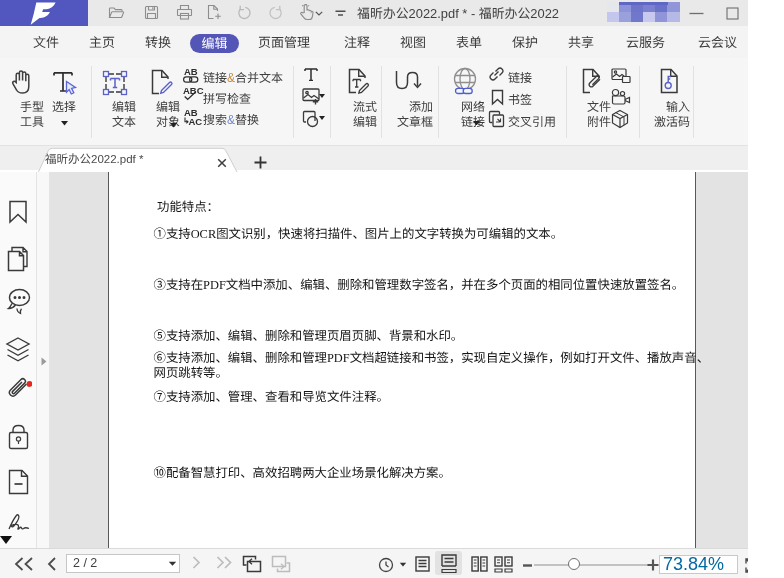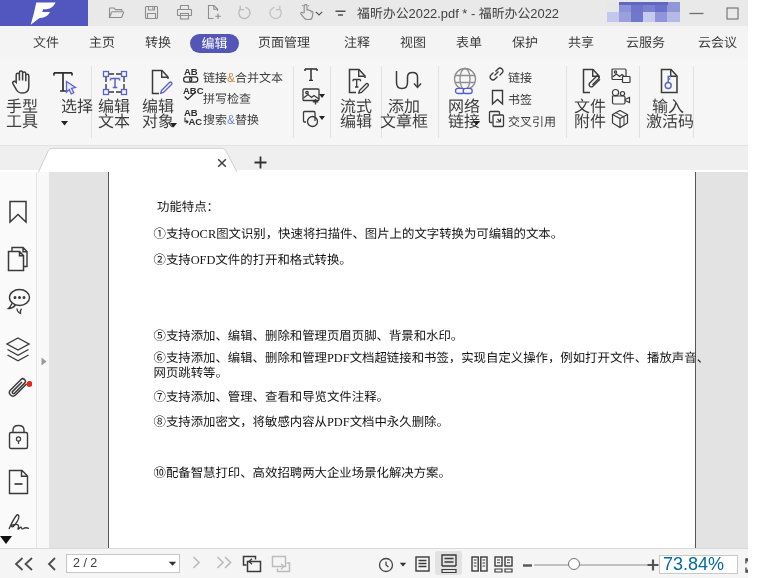--- a/index.html
+++ b/index.html
@@ -13,21 +13,21 @@
   #logo{left:0;top:0;width:88px;height:26px;background:#5157be;}
   #titletext{left:357px;top:0;height:26px;line-height:27px;font-size:12.9px;color:#3f3f3f;white-space:nowrap;}
   
   #menubar{left:0;top:26px;width:784px;height:32px;background:#f4f4f5;}
   .mi{top:26px;height:32px;line-height:33px;font-size:13px;color:#3b3b3b;white-space:nowrap;}
   #mi-pill{left:190px;top:34px;width:49px;height:19px;background:#5456b7;border-radius:9.5px;
            color:#fff;font-size:13px;line-height:20px;text-align:center;position:absolute;}
   
   #ribbon{left:0;top:58px;width:784px;height:88px;background:#f6f6f7;border-bottom:1px solid #e2e2e3;box-sizing:border-box;}
   .rsep{top:8px;width:1px;height:72px;background:#e1e1e2;}
-  .rlabel{font-size:16px;line-height:14.5px;padding-top:2px;color:#3e3e3e;text-align:center;white-space:nowrap;}
+  .rlabel{font-size:12px;line-height:14.5px;padding-top:2px;color:#3e3e3e;text-align:right;white-space:nowrap;}
   .rrow{font-size:12px;color:#3e3e3e;white-space:nowrap;}
   
   #tabbar{left:0;top:146px;width:784px;height:26px;background:#efeff0;}
   
   #docarea{left:0;top:172px;width:784px;height:376px;background:#e3e3e4;}
   #sidebar{left:0;top:172px;width:37px;height:376px;background:#fafafa;border-right:1px solid #e4e4e4;box-sizing:border-box;}
   #gutter{left:37px;top:172px;width:12px;height:376px;background:#f8f8f8;}
   #page{left:109px;top:172px;width:586px;height:376px;background:#ffffff;
         border-left:1.5px solid #585858;border-right:1.5px solid #585858;box-sizing:content-box;left:107.5px;}
   .docline{position:absolute;left:153.5px;font-size:12.4px;line-height:13px;color:#141414;font-family:"Liberation Serif",serif;white-space:nowrap;}
@@ -145,21 +145,21 @@
 
   <svg class="abs" style="left:10px;top:69px" width="25" height="28" viewBox="0 0 25 28" fill="none" stroke="#3f3f3f" stroke-width="1.5">
     <path d="M6.2,13.5 L6.2,5.8 Q6.2,4.2 7.8,4.2 Q9.4,4.2 9.4,5.8 L9.4,11.5 L9.4,3.6 Q9.4,2 11,2 Q12.6,2 12.6,3.6 L12.6,11.5 L12.6,4.6 Q12.6,3 14.2,3 Q15.8,3 15.8,4.6 L15.8,12.2 L15.8,6.8 Q15.8,5.2 17.3,5.2 Q18.8,5.2 18.8,6.8 L18.8,17.5 Q18.8,24 12.5,24 Q8.2,24 6.6,21 L3,14.9 Q2.1,13.3 3.5,12.5 Q4.8,11.8 5.7,13 Z"></path>
   </svg>
   <div class="rlabel abs" style="left:0px;top:98px;width:44px">手型<br>工具</div>
 
   <svg class="abs" style="left:52px;top:70px" width="26" height="26" viewBox="0 0 26 26">
     <path d="M2,2.8 L20,2.8 M11,2.8 L11,21 M8,21 L14,21 M2,2.8 L2,5.5 M20,2.8 L20,5.5" stroke="#2e2e2e" stroke-width="1.7" fill="none"></path>
     <path d="M14.5,11.5 L23.5,17.5 L19.6,18.4 L21.8,22.8 L19.3,24 L17.2,19.6 L14.5,22.3 Z" fill="#e8ebfa" stroke="#5a65d6" stroke-width="1.3"></path>
   </svg>
-  <div class="rlabel abs" style="left:55px;top:98px;width:44px">选择</div>
+  <div class="rlabel abs" style="left:32px;top:98px;width:44px">选择</div>
   <svg class="abs" style="left:60.5px;top:121px" width="7" height="4.5" viewBox="0 0 7 4.5">
       <path d="M0,0 L7,0 L3.5,4.5 Z" fill="#222"></path>
     </svg>
 
   <svg class="abs" style="left:102px;top:70px" width="26" height="26" viewBox="0 0 26 26">
     <g stroke="#3a3a3a" stroke-width="1.4" fill="none">
       <path d="M7,4 L12,4 M14,4 L19,4 M7,22 L12,22 M14,22 L19,22 M4,7 L4,12 M4,14 L4,19 M22,7 L22,12 M22,14 L22,19"></path>
     </g>
     <g fill="#f6f6f7" stroke="#5a62c8" stroke-width="1.3">
       <rect x="1.5" y="1.5" width="5" height="5"></rect>
@@ -305,42 +305,42 @@
 
   <svg class="abs" style="left:766px;top:127px" width="12" height="8" viewBox="0 0 12 8">
       <path d="M1,6.5 L6,1.5 L11,6.5" stroke="#8a8a8a" stroke-width="1.6" fill="none"></path>
     </svg>
 
   <div id="tabbar" class="abs"></div>
   <div class="abs" style="left:0px;top:169.5px;width:784px;height:3px;background:#ffffff"></div>
   <svg class="abs" style="left:36px;top:146px" width="204" height="27" viewBox="0 0 204 27">
     <path d="M2,27 L12.2,4.8 Q13.4,2.3 16.2,2.3 L186,2.3 Q188.8,2.3 189.9,4.8 L201.5,27" fill="#ffffff" stroke="#cfcfd0" stroke-width="1"></path>
   </svg>
+  <div class="ctext" style="left:45px;top:146px;height:26px;line-height:27px;font-size:11.5px;color:#4a4a4a">福昕办公2022.pdf *</div>
   <svg class="abs" style="left:216.5px;top:157.5px" width="10" height="10" viewBox="0 0 10 10">
       <path d="M1.2,1.2 L8.8,8.8 M8.8,1.2 L1.2,8.8" stroke="#3e3e3e" stroke-width="1.5" fill="none"></path>
     </svg>
   <svg class="abs" style="left:253.5px;top:156px" width="13" height="13" viewBox="0 0 13 13">
       <path d="M6.5,0.5 L6.5,12.5 M0.5,6.5 L12.5,6.5" stroke="#333" stroke-width="1.8" fill="none"></path>
     </svg>
   <svg class="abs" style="left:755.5px;top:150px" width="16" height="16" viewBox="0 0 16 16" fill="none" stroke="#3c3c3c">
     <rect x="0.7" y="0.7" width="14.6" height="14.6" rx="1.8" stroke-width="1.4" fill="#fff"></rect>
     <path d="M3,6.2 L13,6.2 M10.5,3.6 L13,6.2 M3,9.8 L13,9.8 M5.5,12.4 L3,9.8" stroke-width="1.05"></path>
   </svg>
 
   <div id="docarea" class="abs"></div>
   <div id="page" class="abs"></div>
 
   <div class="docline" style="top:201px;left:157px">功能特点：</div>
   <div class="docline" style="top:228px">①支持OCR图文识别，快速将扫描件、图片上的文字转换为可编辑的文本。</div>
-  <div class="docline" style="top:253.5px">②支持OFD文件的打开和格式转换。</div>
+  <div class="docline" style="top:279px">③支持在PDF文档中添加、编辑、删除和管理数字签名，并在多个页面的相同位置快速放置签名。</div>
   <div class="docline" style="top:330px">⑤支持添加、编辑、删除和管理页眉页脚、背景和水印。</div>
   <div class="docline" style="top:352px">⑥支持添加、编辑、删除和管理PDF文档超链接和书签，实现自定义操作，例如打开文件、播放声音、</div>
   <div class="docline" style="top:367px">网页跳转等。</div>
   <div class="docline" style="top:391px">⑦支持添加、管理、查看和导览文件注释。</div>
-  <div class="docline" style="top:416px">⑧支持添加密文，将敏感内容从PDF文档中永久删除。</div>
   <div class="docline" style="top:466.5px">⑩配备智慧打印、高效招聘两大企业场景化解决方案。</div>
   <div id="sidebar" class="abs"></div>
   <div id="gutter" class="abs"></div>
 
   <svg class="abs" style="left:8px;top:200px" width="20" height="24" viewBox="0 0 20 24">
       <path d="M2,1.5 L18,1.5 L18,22 L10,14.5 L2,22 Z" fill="none" stroke="#3a3a3a" stroke-width="1.5"></path>
     </svg>
   <svg class="abs" style="left:7px;top:246px" width="22" height="26" viewBox="0 0 22 26" fill="none" stroke="#3a3a3a" stroke-width="1.5">
     <path d="M5,5.5 L5,1.5 L16,1.5 L20,5.5 L20,20.5 L16.5,20.5 M16,1.8 L16,5.8 L19.8,5.8" stroke-width="1.4"></path>
     <path d="M1.5,5.5 L12.5,5.5 L16.5,9.5 L16.5,24.5 L1.5,24.5 Z M12.5,5.8 L12.5,9.8 L16.3,9.8"></path>

